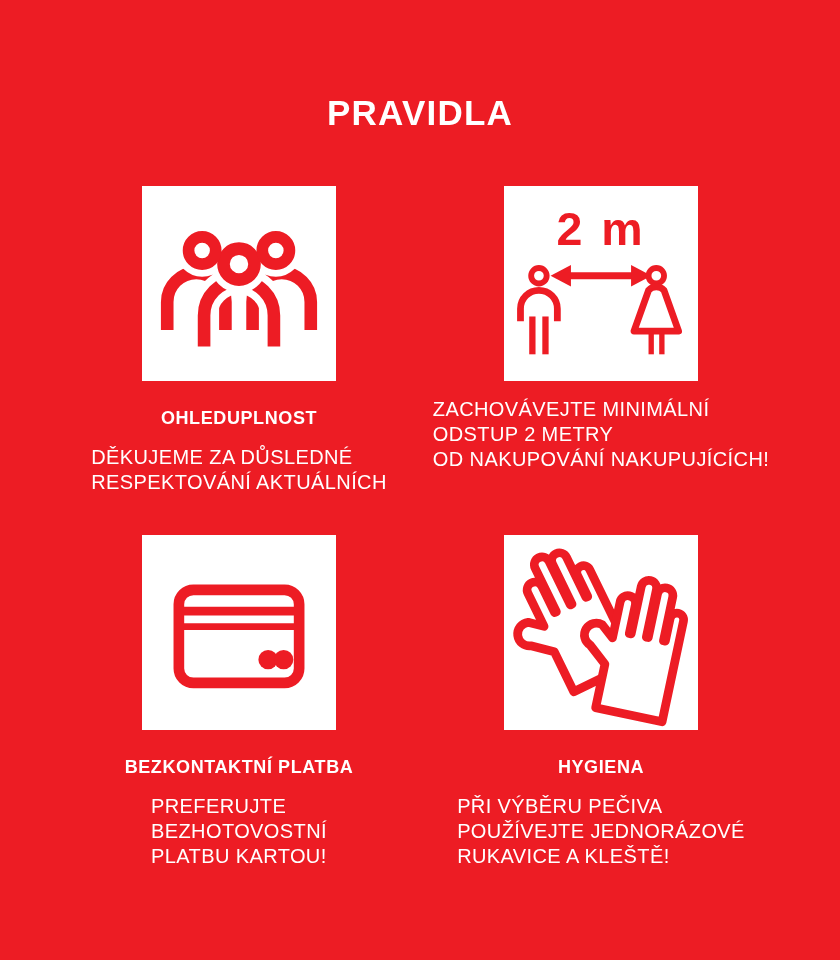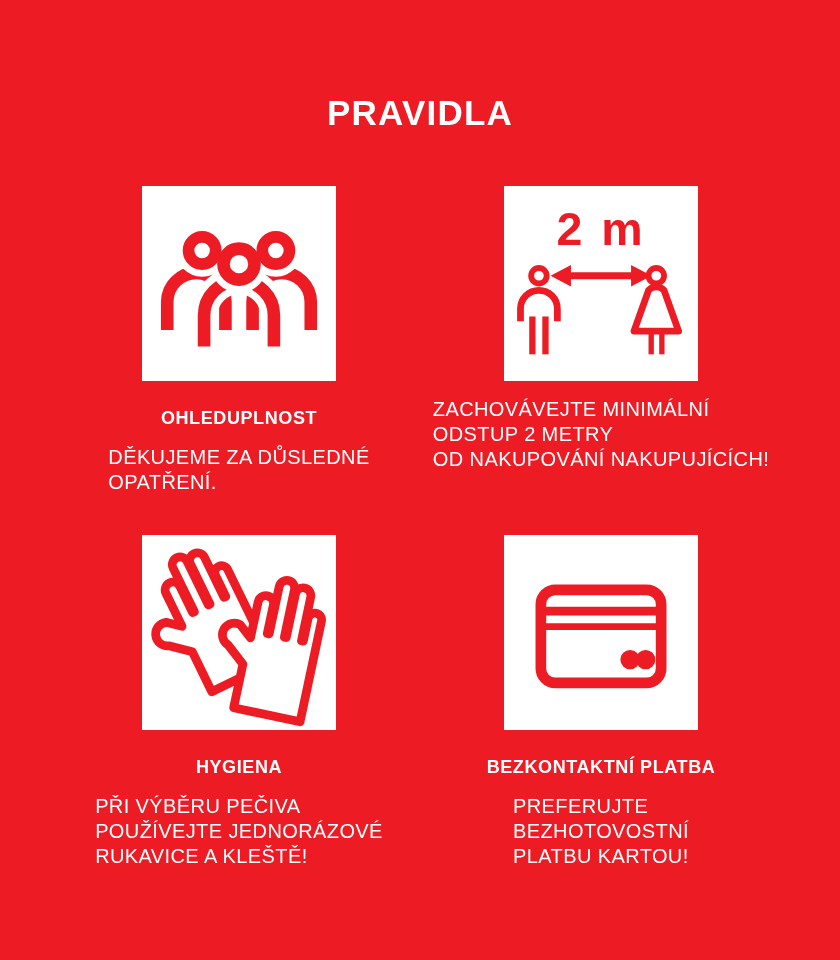--- a/index.html
+++ b/index.html
@@ -93,21 +93,21 @@
             <circle cx="100" cy="80" r="16" stroke="#ED1C24" stroke-width="13"></circle>
 
             <circle cx="62" cy="66" r="14" stroke="#ED1C24" stroke-width="12"></circle>
             <circle cx="138" cy="66" r="14" stroke="#ED1C24" stroke-width="12"></circle>
           </g>
         </svg>
       </div>
       <div class="card-label">OHLEDUPLNOST</div>
       <div class="card-text">
         <div>DĚKUJEME ZA DŮSLEDNÉ</div>
-        <div>OPATŘENÍ.</div>
+        <div>RESPEKTOVÁNÍ AKTUÁLNÍCH</div>
       </div>
     </div>
 
     <div class="card">
       <div class="tile">
         <svg width="194" height="195" viewBox="0 0 200 200">
 
           <text class="icon-2m-label" x="100" y="60" text-anchor="middle" fill="#ED1C24">2 m</text>
 
           <g>
@@ -134,48 +134,48 @@
       <div class="card-text">
         <div>ZACHOVÁVEJTE MINIMÁLNÍ</div>
         <div>ODSTUP 2 METRY</div>
         <div>OD NAKUPOVÁNÍ NAKUPUJÍCÍCH!</div>
       </div>
     </div>
 
     <div class="card">
       <div class="tile">
         <svg width="194" height="195" viewBox="0 0 200 200">
+          <rect x="38" y="56" width="124" height="96" rx="15" fill="none" stroke="#ED1C24" stroke-width="11"></rect>
+          <line x1="36" y1="78" x2="164" y2="78" stroke="#ED1C24" stroke-width="9"></line>
+          <line x1="36" y1="94" x2="164" y2="94" stroke="#ED1C24" stroke-width="7"></line>
+          <circle cx="130" cy="128" r="10" fill="#ED1C24"></circle>
+          <circle cx="146" cy="128" r="10" fill="#ED1C24"></circle>
+        </svg>
+      </div>
+      <div class="card-label">BEZKONTAKTNÍ PLATBA</div>
+      <div class="card-text">
+        <div>PREFERUJTE</div>
+        <div>BEZHOTOVOSTNÍ</div>
+        <div>PLATBU KARTOU!</div>
+      </div>
+    </div>
+
+    <div class="card">
+      <div class="tile">
+        <svg width="194" height="195" viewBox="0 0 200 200">
           <g stroke="#ED1C24" stroke-width="9" fill="#FFFFFF" stroke-linejoin="round" stroke-linecap="round">
 
             <path transform="translate(12,8) rotate(-26 57 90)" d="M32,148 V102 L13,86 A10,10 0 0 1 21,63 L34,74 V36 A8,8 0 0 1 50,36 V66 L52,66 V16 A8,8 0 0 1 68,16 V66 L70,66 V20 A8,8 0 0 1 86,20 V66 L88,66 V42 A7,7 0 0 1 102,42 V148 Z"></path>
 
             <path transform="translate(74,36) rotate(12 57 90)" d="M32,148 V102 L13,86 A10,10 0 0 1 21,63 L34,74 V36 A8,8 0 0 1 50,36 V66 L52,66 V16 A8,8 0 0 1 68,16 V66 L70,66 V20 A8,8 0 0 1 86,20 V66 L88,66 V42 A7,7 0 0 1 102,42 V148 Z"></path>
           </g>
         </svg>
       </div>
       <div class="card-label">HYGIENA</div>
       <div class="card-text">
         <div>PŘI VÝBĚRU PEČIVA</div>
         <div>POUŽÍVEJTE JEDNORÁZOVÉ</div>
         <div>RUKAVICE A KLEŠTĚ!</div>
       </div>
     </div>
 
-    <div class="card">
-      <div class="tile">
-        <svg width="194" height="195" viewBox="0 0 200 200">
-          <rect x="38" y="56" width="124" height="96" rx="15" fill="none" stroke="#ED1C24" stroke-width="11"></rect>
-          <line x1="36" y1="78" x2="164" y2="78" stroke="#ED1C24" stroke-width="9"></line>
-          <line x1="36" y1="94" x2="164" y2="94" stroke="#ED1C24" stroke-width="7"></line>
-          <circle cx="130" cy="128" r="10" fill="#ED1C24"></circle>
-          <circle cx="146" cy="128" r="10" fill="#ED1C24"></circle>
-        </svg>
-      </div>
-      <div class="card-label">BEZKONTAKTNÍ PLATBA</div>
-      <div class="card-text">
-        <div>PREFERUJTE</div>
-        <div>BEZHOTOVOSTNÍ</div>
-        <div>PLATBU KARTOU!</div>
-      </div>
-    </div>
-
   </div>
 </div>
 
 </body></html>

